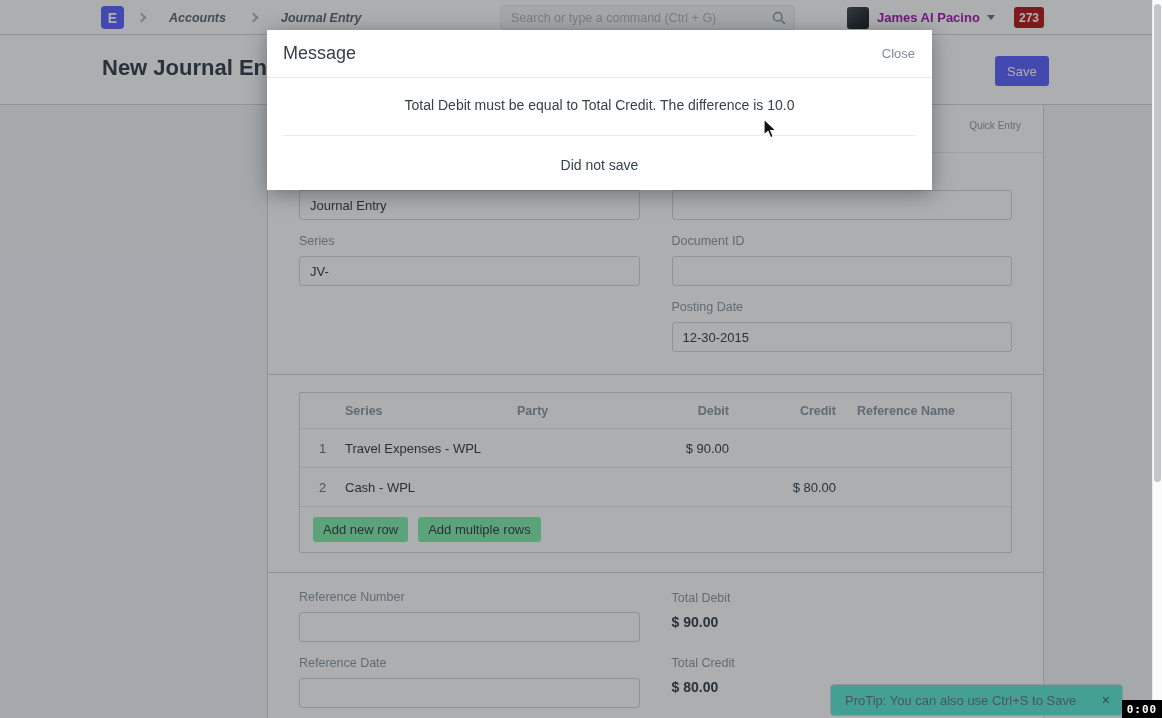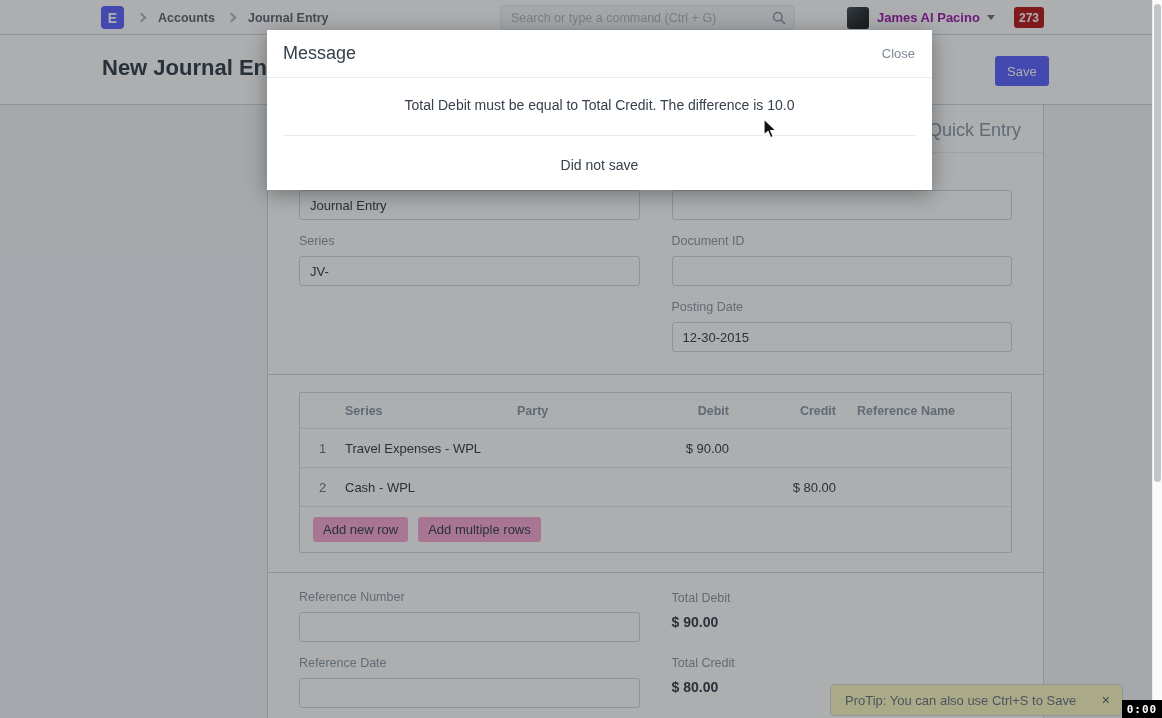--- a/index.html
+++ b/index.html
@@ -8,21 +8,21 @@
 
   
   .page { position:absolute; top:0; left:0; width:1152px; height:718px; }
 
   .navbar { position:absolute; top:0; left:0; width:1152px; height:35px;
     background:#fff; border-bottom:1px solid #d1d8dd; }
   .logo { position:absolute; left:101px; top:6px; width:23px; height:23px;
     background:#5e64ff; border-radius:4px; color:#fff; font-weight:700;
     font-size:14px; display:flex; align-items:center; justify-content:center; }
   .crumbs { position:absolute; left:134px; top:0; height:35px; display:flex;
-    align-items:center; gap:9px; }
+    align-items:center; gap:20px;font-style:italic; }
   .crumb { font-size:12.5px; font-weight:700; color:#5e6a75; text-decoration:none; }
   .chev { width:7px; height:7px; border-top:2px solid #b3bbc1;
     border-right:2px solid #b3bbc1; transform:rotate(45deg); margin:0 4px; }
   .search-wrap { position:absolute; left:500px; top:5px; width:295px; height:25px;
     background:#f4f6f8; border:1px solid #e6eaed; border-radius:4px; }
   .search-wrap input { width:100%; height:100%; background:transparent; border:none;
     outline:none; padding:0 30px 0 10px; font-size:12.5px; color:#36414c;
     font-family:"Liberation Sans", sans-serif; }
   .search-wrap input::placeholder { color:#b0b8bf; }
   .search-ic { position:absolute; right:8px; top:5px; }
@@ -42,21 +42,21 @@
   .page-title { position:absolute; left:102px; top:20px; font-size:22px;
     font-weight:700; color:#36414c; white-space:nowrap; }
   .save-btn { position:absolute; left:995px; top:21px; height:30px; padding:0 12px;
     background:#5e64ff; color:#fff; border:none; border-radius:3px; font-size:13px;
     font-family:"Liberation Sans", sans-serif; cursor:pointer; }
 
   
   .card { position:absolute; left:267px; top:105px; width:777px; height:613px;
     background:#fff; border-left:1px solid #cfd6da; border-right:1px solid #cfd6da; }
   .card-head { position:relative; height:48px; border-bottom:1px solid #ebeff2; }
-  .quick-entry { position:absolute; right:22px; top:15px; font-size:18px;
+  .quick-entry { position:absolute; right:22px; top:15px; font-size:10px;
     color:#8d99a6; cursor:pointer; }
 
   .sec1 { display:grid; grid-template-columns:1fr 1fr; column-gap:32px;
     padding:0 31px 22px; border-bottom:1px solid #d1d8dd; }
   .fcol { display:flex; flex-direction:column; }
   .flabel { font-size:12.5px; color:#8d99a6; line-height:15px; margin-top:14px; }
   .finput { height:30px; width:100%; border:1px solid #d1d8dd; border-radius:3px;
     background:#fff; padding:0 10px; font-size:13px; color:#36414c;
     font-family:"Liberation Sans", sans-serif; outline:none; margin-top:7px; }
   .mt-top { margin-top:37px; }
@@ -64,32 +64,32 @@
   .sec2 { padding:17px 31px 19px; border-bottom:1px solid #d1d8dd; }
   .grid-box { border:1px solid #d1d8dd; border-radius:2px; }
   .g-row { display:grid; grid-template-columns:45px 172px 110px 110px 107px 1fr;
     align-items:center; }
   .g-head { height:35px; color:#8d99a6; font-size:12.5px; font-weight:600; }
   .g-data { height:39px; border-top:1px solid #e3e8eb; font-size:13px; color:#36414c; }
   .c-idx { text-align:center; color:#6c7680; }
   .c-num { text-align:right; padding-right:8px; }
   .c-ref { padding-left:13px; }
   .g-foot { border-top:1px solid #e3e8eb; padding:10px 13px; display:flex; gap:10px; }
-  .grid-btn { background:#f9a8d4; border:none; border-radius:3px; padding:5px 10px;
+  .grid-btn { background:#86efac; border:none; border-radius:3px; padding:5px 10px;
     font-size:13px; color:#36414c; font-family:"Liberation Sans", sans-serif;
     cursor:pointer; }
 
   .sec3 { display:grid; grid-template-columns:1fr 1fr; column-gap:32px; padding:3px 31px 0; }
   .tlabel { font-size:12.5px; color:#8d99a6; line-height:15px; margin-top:18px; }
   .tval { font-size:14px; font-weight:700; color:#36414c; margin-top:8px; }
   .tval2 { margin-top:26px; }
 
   
   .toast { position:absolute; left:830px; top:684px; width:293px; height:32px;
-    background:#fef9c3; border:1px solid #d4dade; border-radius:4px; display:flex;
+    background:#5eead4; border:1px solid #d4dade; border-radius:4px; display:flex;
     align-items:center; padding:0 12px 0 14px; font-size:13px; color:#6b7683; }
   .toast-x { margin-left:auto; color:#55606b; font-size:14px; cursor:pointer; }
 
   
   .overlay { position:absolute; top:0; left:0; width:1152px; height:718px;
     background:rgba(16,22,26,0.35); z-index:10; }
   .modal { position:absolute; left:267px; top:30px; width:665px; background:#fff;
     border-radius:0; box-shadow:0 4px 20px rgba(0,0,0,0.35); z-index:20; }
   .modal-head { position:relative; height:48px; border-bottom:1px solid #e8ecef; }
   .modal-title { position:absolute; left:16px; top:13px; font-size:18px;

